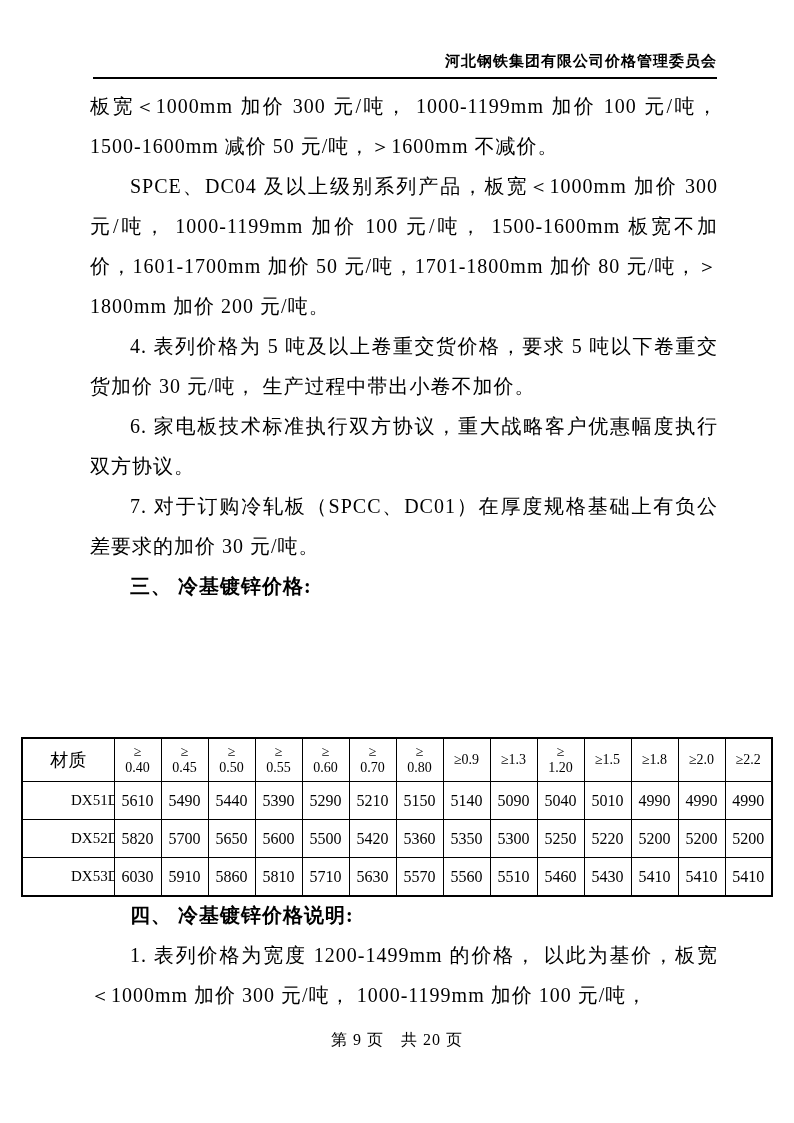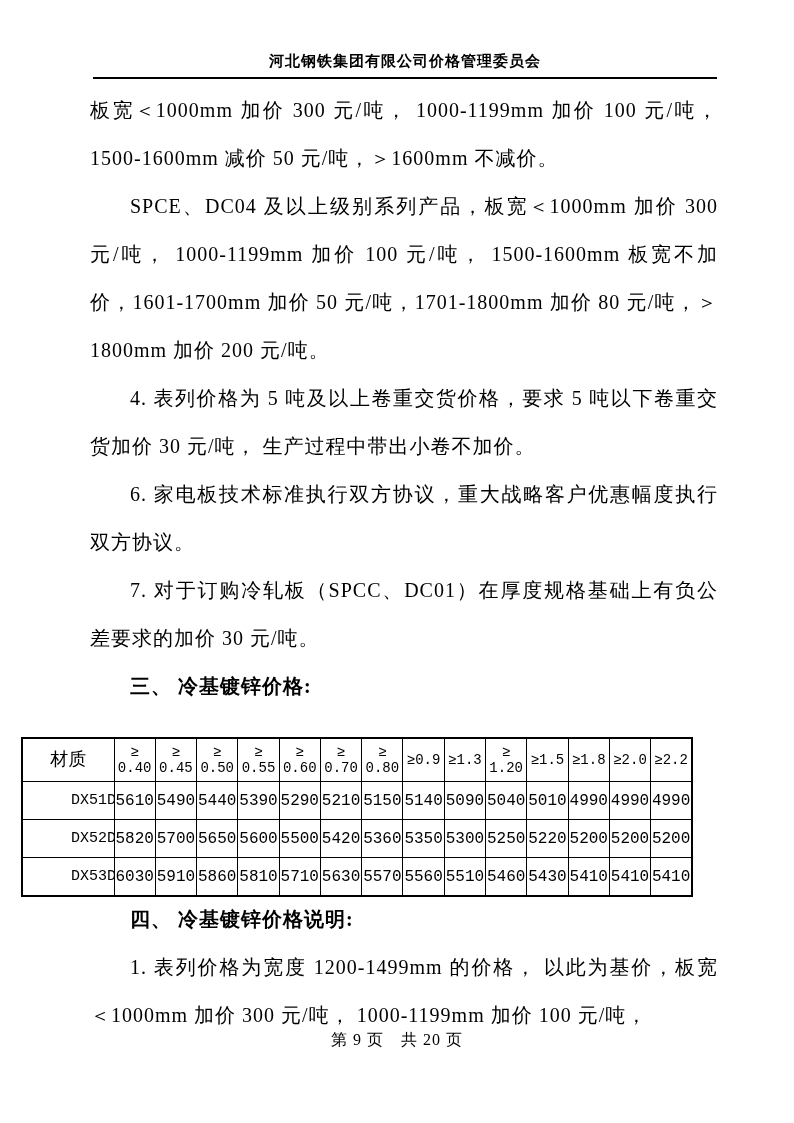--- a/index.html
+++ b/index.html
@@ -3,37 +3,37 @@
 <meta charset="utf-8">
 <style>
   html,body{margin:0;padding:0;background:#e8e8e8;}
   .page{
     position:relative;width:794px;height:1123px;background:#ffffff;
     margin:0 auto;overflow:hidden;color:#000;
     font-family:"Liberation Serif","DejaVu Serif",serif;
   }
   .doc-header{
     position:absolute;top:52px;left:93px;width:624px;
-    text-align:center;font-size:15px;letter-spacing:1px;font-weight:bold;
+    text-align:right;font-size:15px;letter-spacing:1px;font-weight:bold;
   }
   .header-rule{
     position:absolute;top:77px;left:93px;width:624px;height:2px;background:#000;
   }
   .text-top{position:absolute;top:86px;left:90px;width:628px;}
   .text-bottom{position:absolute;top:895px;left:90px;width:628px;}
   .text-top p,.text-bottom p,.sec-heading{
-    margin:0;font-size:20px;line-height:48px;letter-spacing:1px;
+    margin:0;font-size:20px;line-height:40px;letter-spacing:1px;
     text-align:justify;
   }
   .indent{text-indent:2em;}
   .sec-heading{font-weight:bold;}
   .table-wrap{position:absolute;top:737px;left:21px;width:752px;}
   table{
-    width:672px;border-collapse:collapse;table-layout:fixed;
-    font-family:Liberation Mono, monospace;
+    width:752px;border-collapse:collapse;table-layout:fixed;
+    font-family:Liberation Serif, serif;
   }
   th,td{
     border:1.5px solid #000;text-align:center;vertical-align:middle;
     padding:0;overflow:hidden;
   }
   table{border:2px solid #000;}
   th{
     height:42px;font-weight:normal;font-size:14px;line-height:1.15;
     white-space:pre-line;
   }

